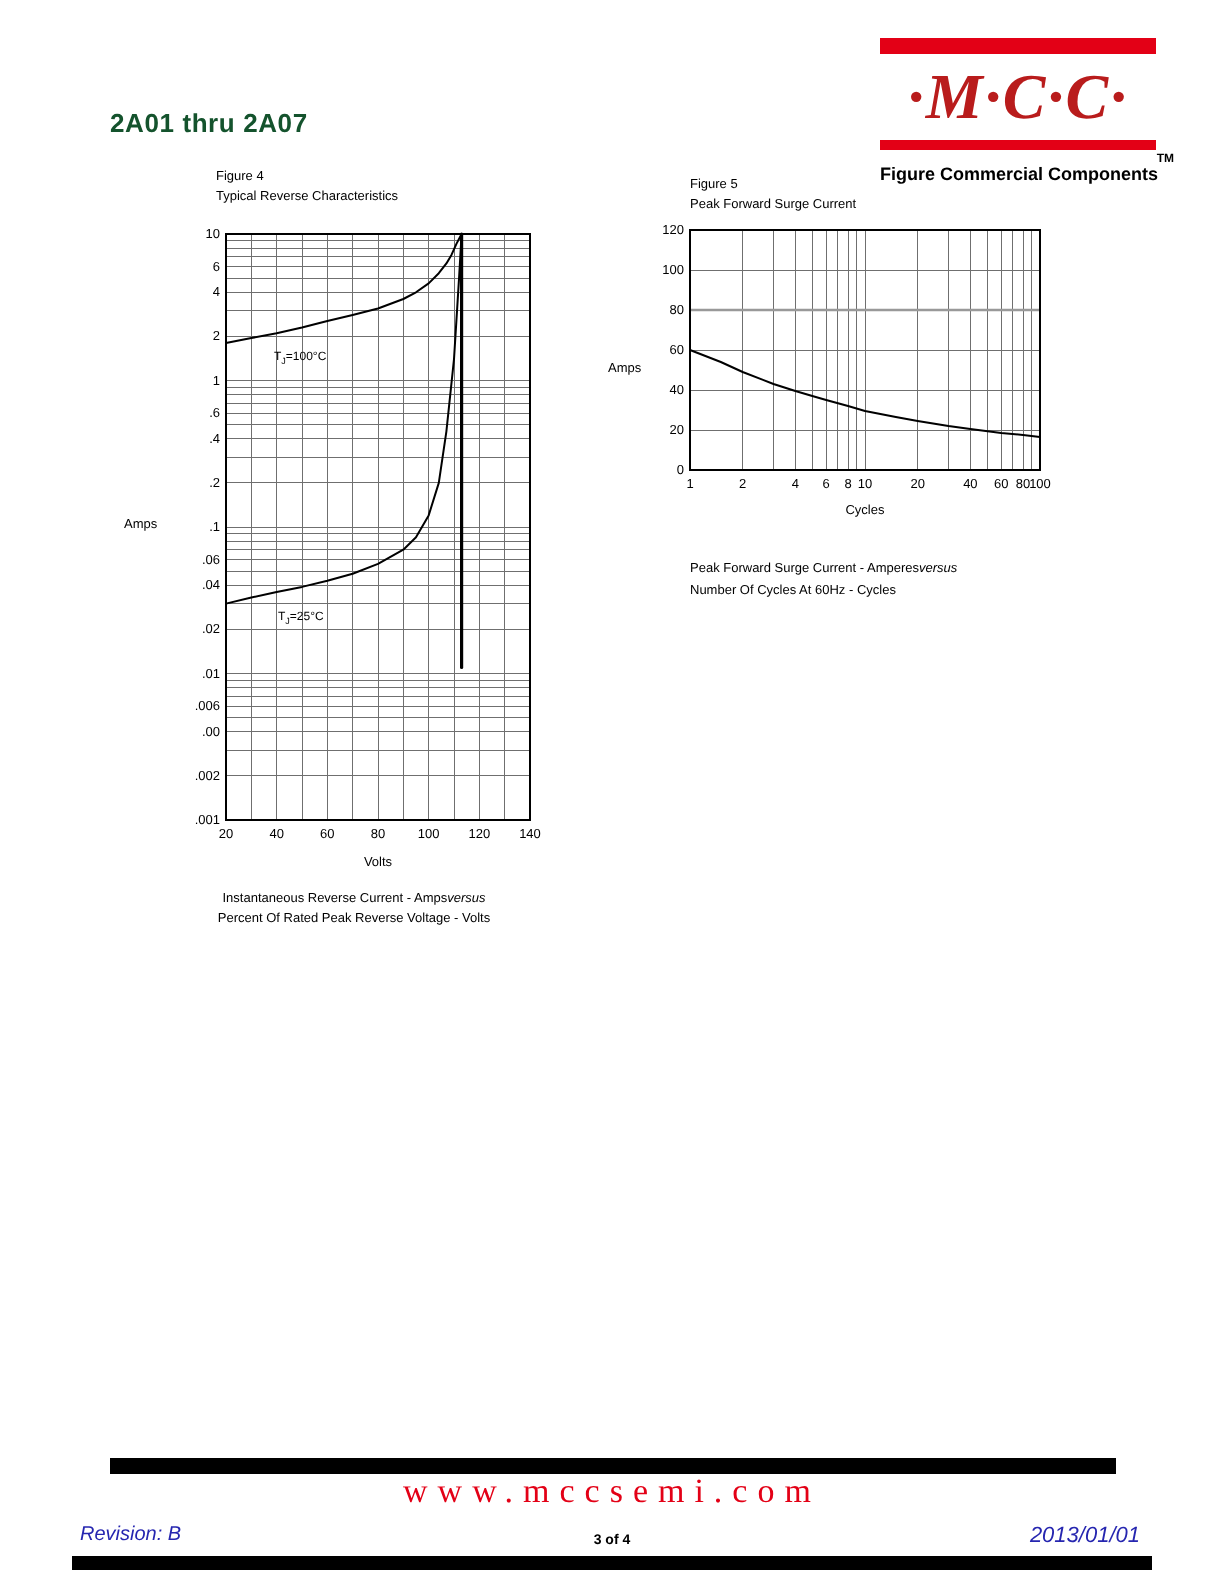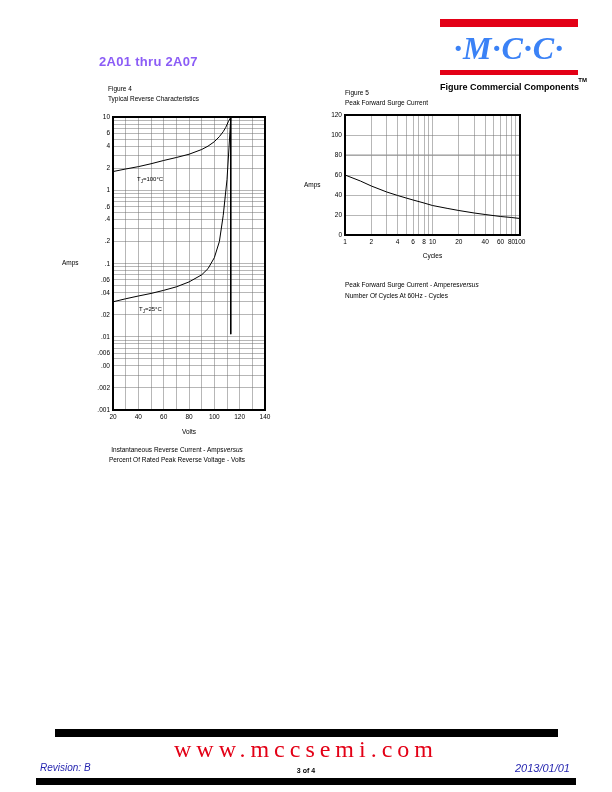--- a/index.html
+++ b/index.html
@@ -1,46 +1,46 @@
 <!DOCTYPE html>
 <html><head>
 <meta charset="utf-8">
 <style>
   html,body{margin:0;padding:0;background:#ffffff;}
   .page{
     position:relative;width:612px;height:792px;margin:0 auto;background:#fff;
     font-family:"Liberation Sans",sans-serif;color:#000;overflow:hidden;
   }
   .abs{position:absolute;}
-  .doc-title{left:55px;top:54px;font-size:13px;font-weight:bold;color:#8b5cf6;letter-spacing:0.3px;margin-left:44px;}
+  .doc-title{left:55px;top:54px;font-size:13px;font-weight:bold;color:#14532d;letter-spacing:0.3px;}
   
   .logo{left:440px;top:19px;width:138px;}
   .logo-bar{height:8px;background:#e30016;}
   .logo-bar.bottom{height:5px;margin-top:1px;}
   .logo-text{
     font-family:"Liberation Serif",serif;font-style:italic;font-weight:bold;
-    color:#3b82f6;font-size:32px;height:42px;line-height:42px;text-align:center;letter-spacing:1px;
+    color:#b91c1c;font-size:32px;height:42px;line-height:42px;text-align:center;letter-spacing:1px;
   }
   .logo-tm{position:absolute;right:-9px;top:58px;font-size:6px;color:#000;font-weight:bold;}
   .logo-tagline{margin-top:7px;font-size:9px;font-weight:bold;text-align:center;white-space:nowrap;}
   
   .fig-head{font-size:6.5px;line-height:10px;}
   .axis-label{font-size:6.5px;}
   .curve-label{font-size:6px;white-space:nowrap;}
   .curve-label sub{font-size:4.5px;}
   .caption{font-size:6.5px;line-height:10px;}
   .caption .vs{font-style:italic;}
   .cap4{left:88px;top:445px;width:178px;text-align:center;}
   .cap5{left:345px;top:279px;width:190px;text-align:left;line-height:11px;}
   
   .bar1{left:55px;top:729px;width:503px;height:8px;background:#000;}
   .bar2{left:36px;top:778px;width:540px;height:7px;background:#000;}
   .website{
     left:0;top:736px;width:612px;text-align:center;
-    font-family:"Liberation Serif",serif;font-size:24px;color:#e30016;letter-spacing:5px;
+    font-family:"Liberation Serif",serif;font-size:17px;color:#e30016;letter-spacing:5px;
   }
   .revision{left:40px;top:762px;font-size:10px;font-style:italic;color:#2626b0;}
   .pagenum{left:0;top:767px;width:612px;text-align:center;font-size:7px;font-weight:bold;}
   .date{right:42px;top:762px;font-size:11px;font-style:italic;color:#2626b0;}
   svg{display:block;}
 </style>
 </head>
 <body>
 
 <div class="page">

